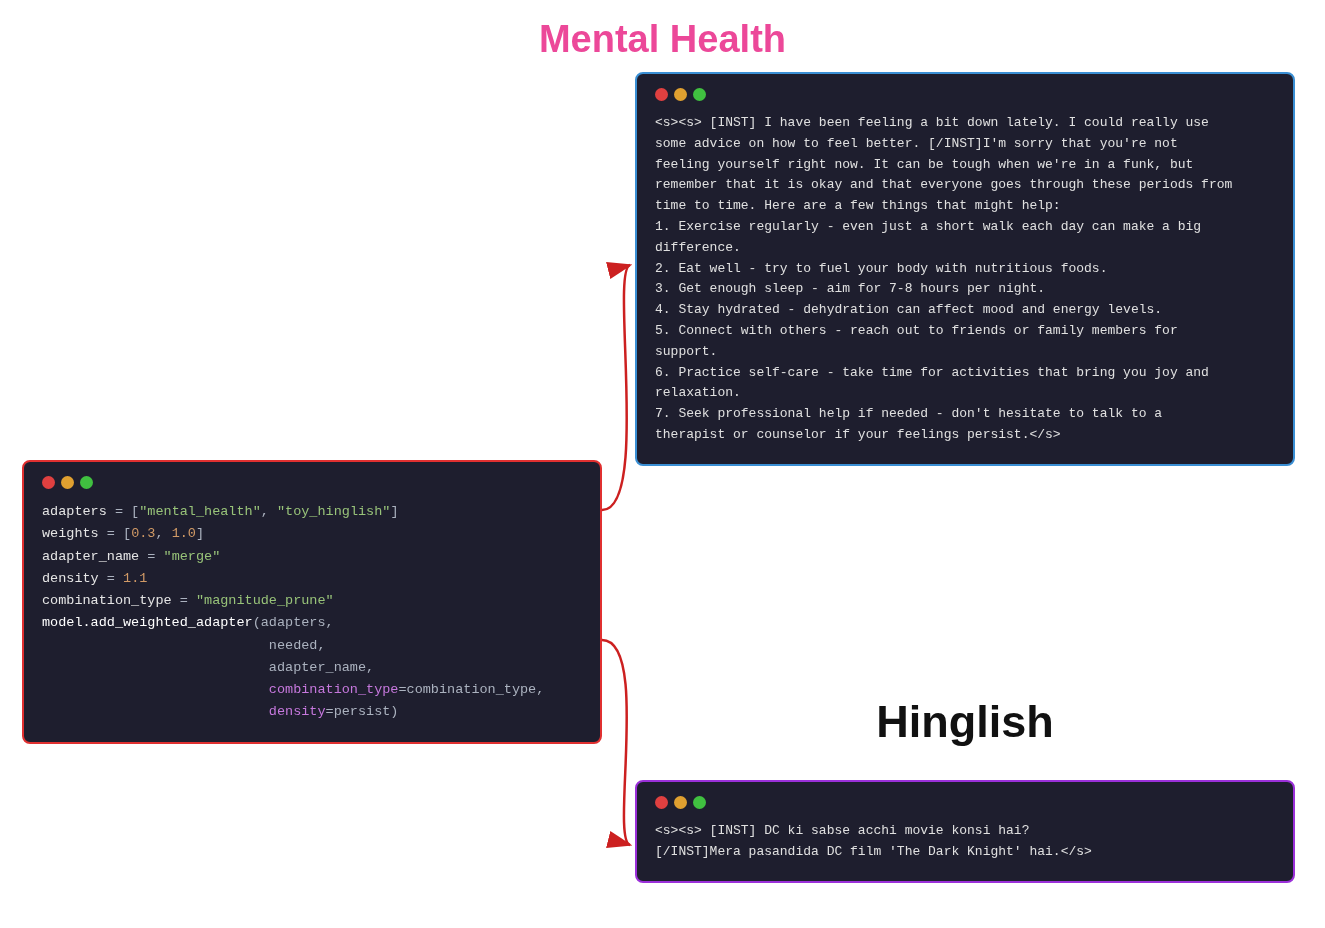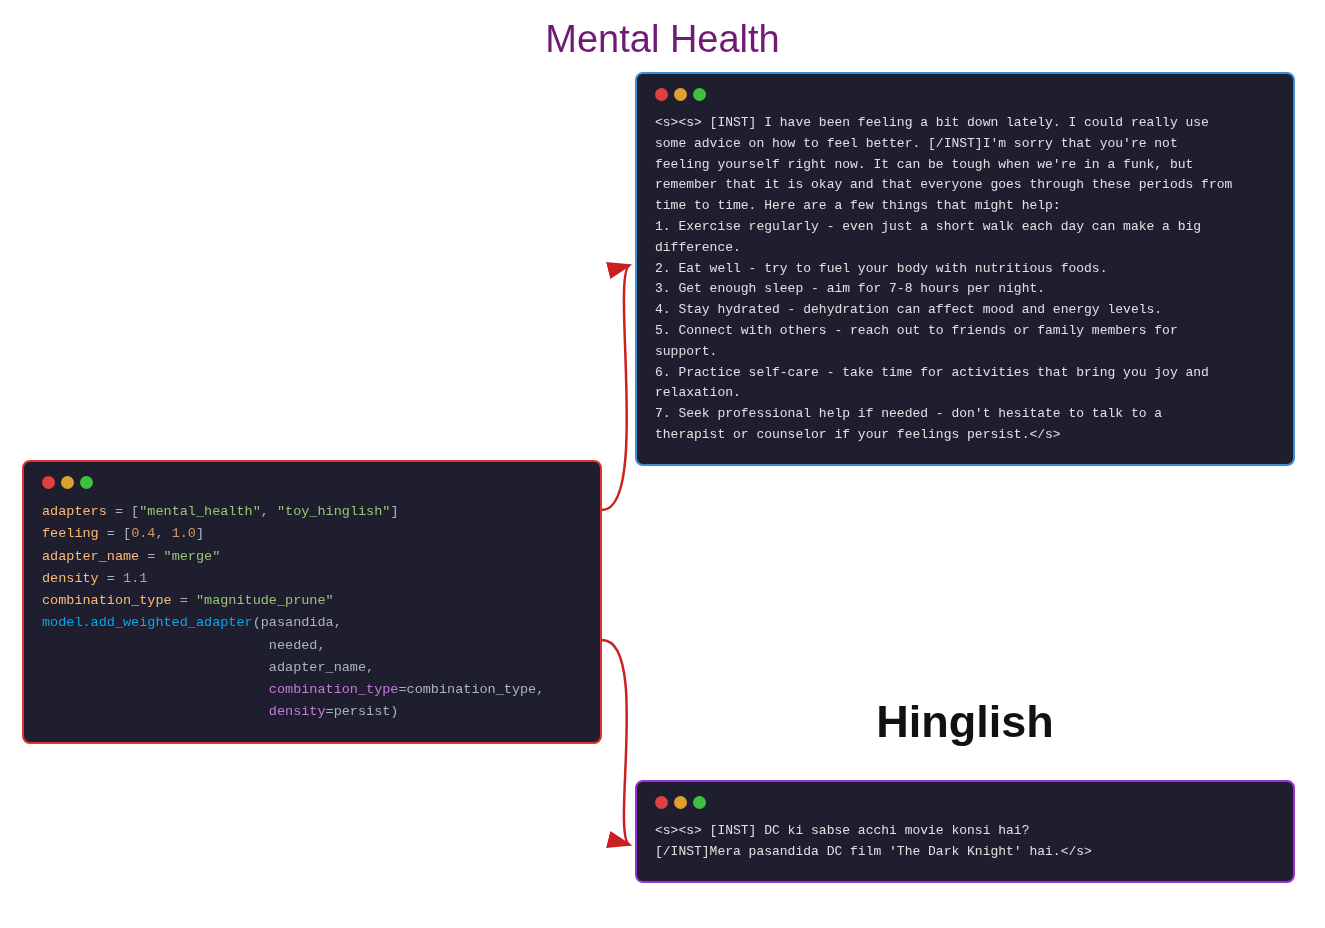--- a/index.html
+++ b/index.html
@@ -9,23 +9,23 @@
       height: 928px;
       background: #ffffff;
       font-family: 'Courier New', Courier, monospace;
       position: relative;
       overflow: hidden;
     }
 
     .page-title {
       text-align: center;
       font-family: Arial, sans-serif;
-      font-weight: 400;
+      font-weight: 700;
       font-size: 38px;
-      color: #701a75;
+      color: #ec4899;
       position: absolute;
       top: 18px;
       left: 0;
       right: 0;
     }
 
     
     .code-panel {
       position: absolute;
       top: 460px;
@@ -92,23 +92,23 @@
 
     
     .code-text {
       color: #e0e0e0;
       font-size: 13.5px;
       line-height: 1.65;
       white-space: pre;
     }
     .code-string { color: #98c379; }
     .code-number { color: #d19a66; }
-    .code-var { color: #fdba74; text-align: center; }
+    .code-var { color: #e5e5e5; text-align: center; }
     .code-plain { color: #abb2bf; }
-    .code-method { color: #0ea5e9; }
+    .code-method { color: #ffffff; }
     .code-param { color: #c678dd; }
 
     
     .output-text {
       color: #e0e0e0;
       font-size: 13px;
       line-height: 1.6;
     }
 
     
@@ -150,25 +150,25 @@
 therapist or counselor if your feelings persist.&lt;/s&gt;</div>
 </div>
 
 <div class="code-panel">
   <div class="dots">
     <div class="dot dot-red"></div>
     <div class="dot dot-yellow"></div>
     <div class="dot dot-green"></div>
   </div>
   <div class="code-text"><span class="code-var">adapters</span> <span class="code-plain">= [</span><span class="code-string">"mental_health"</span><span class="code-plain">, </span><span class="code-string">"toy_hinglish"</span><span class="code-plain">]</span>
-<span class="code-var">feeling</span> <span class="code-plain">= [</span><span class="code-number">0.4</span><span class="code-plain">, </span><span class="code-number">1.0</span><span class="code-plain">]</span>
+<span class="code-var">weights</span> <span class="code-plain">= [</span><span class="code-number">0.3</span><span class="code-plain">, </span><span class="code-number">1.0</span><span class="code-plain">]</span>
 <span class="code-var">adapter_name</span> <span class="code-plain">= </span><span class="code-string">"merge"</span>
 <span class="code-var">density</span> <span class="code-plain">= </span><span class="code-number">1.1</span>
 <span class="code-var">combination_type</span> <span class="code-plain">= </span><span class="code-string">"magnitude_prune"</span>
-<span class="code-method">model.add_weighted_adapter</span><span class="code-plain">(pasandida,</span>
+<span class="code-method">model.add_weighted_adapter</span><span class="code-plain">(adapters,</span>
 <span class="code-plain">                            needed,</span>
 <span class="code-plain">                            adapter_name,</span>
 <span class="code-plain">                            </span><span class="code-param">combination_type</span><span class="code-plain">=combination_type,</span>
 <span class="code-plain">                            </span><span class="code-param">density</span><span class="code-plain">=persist)</span>
 </div>
 </div>
 
 <div class="hinglish-title">Hinglish</div>
 
 <div class="output-panel-hinglish">

